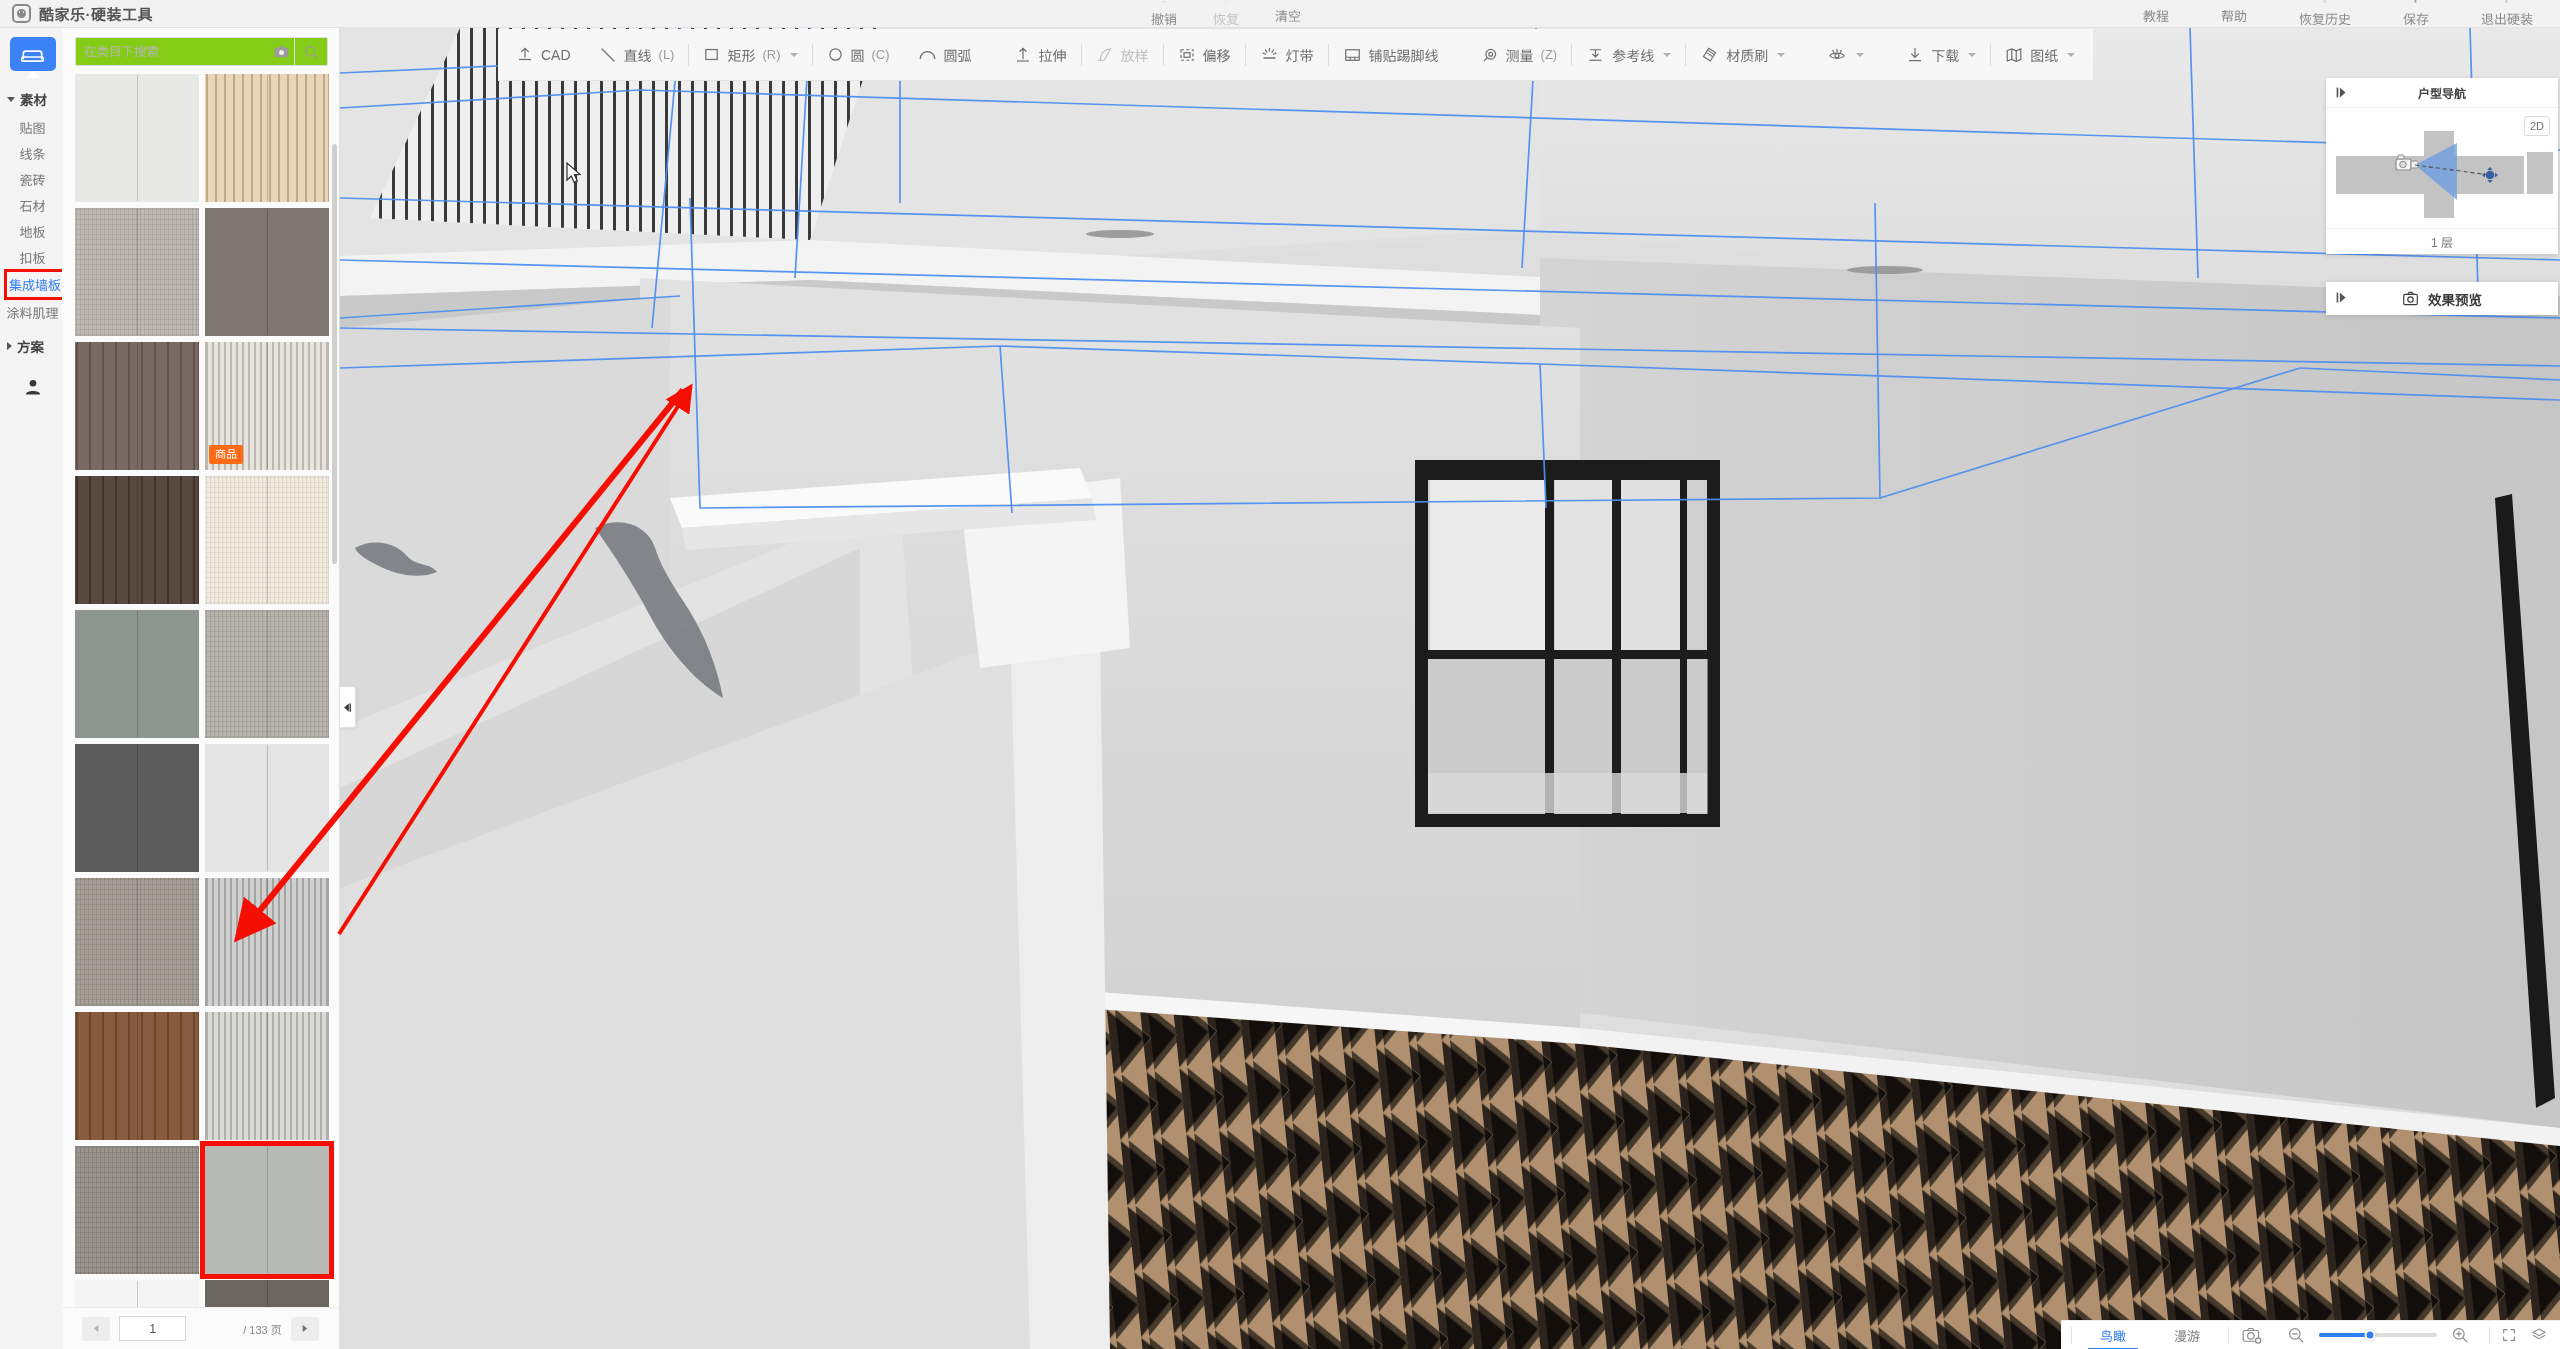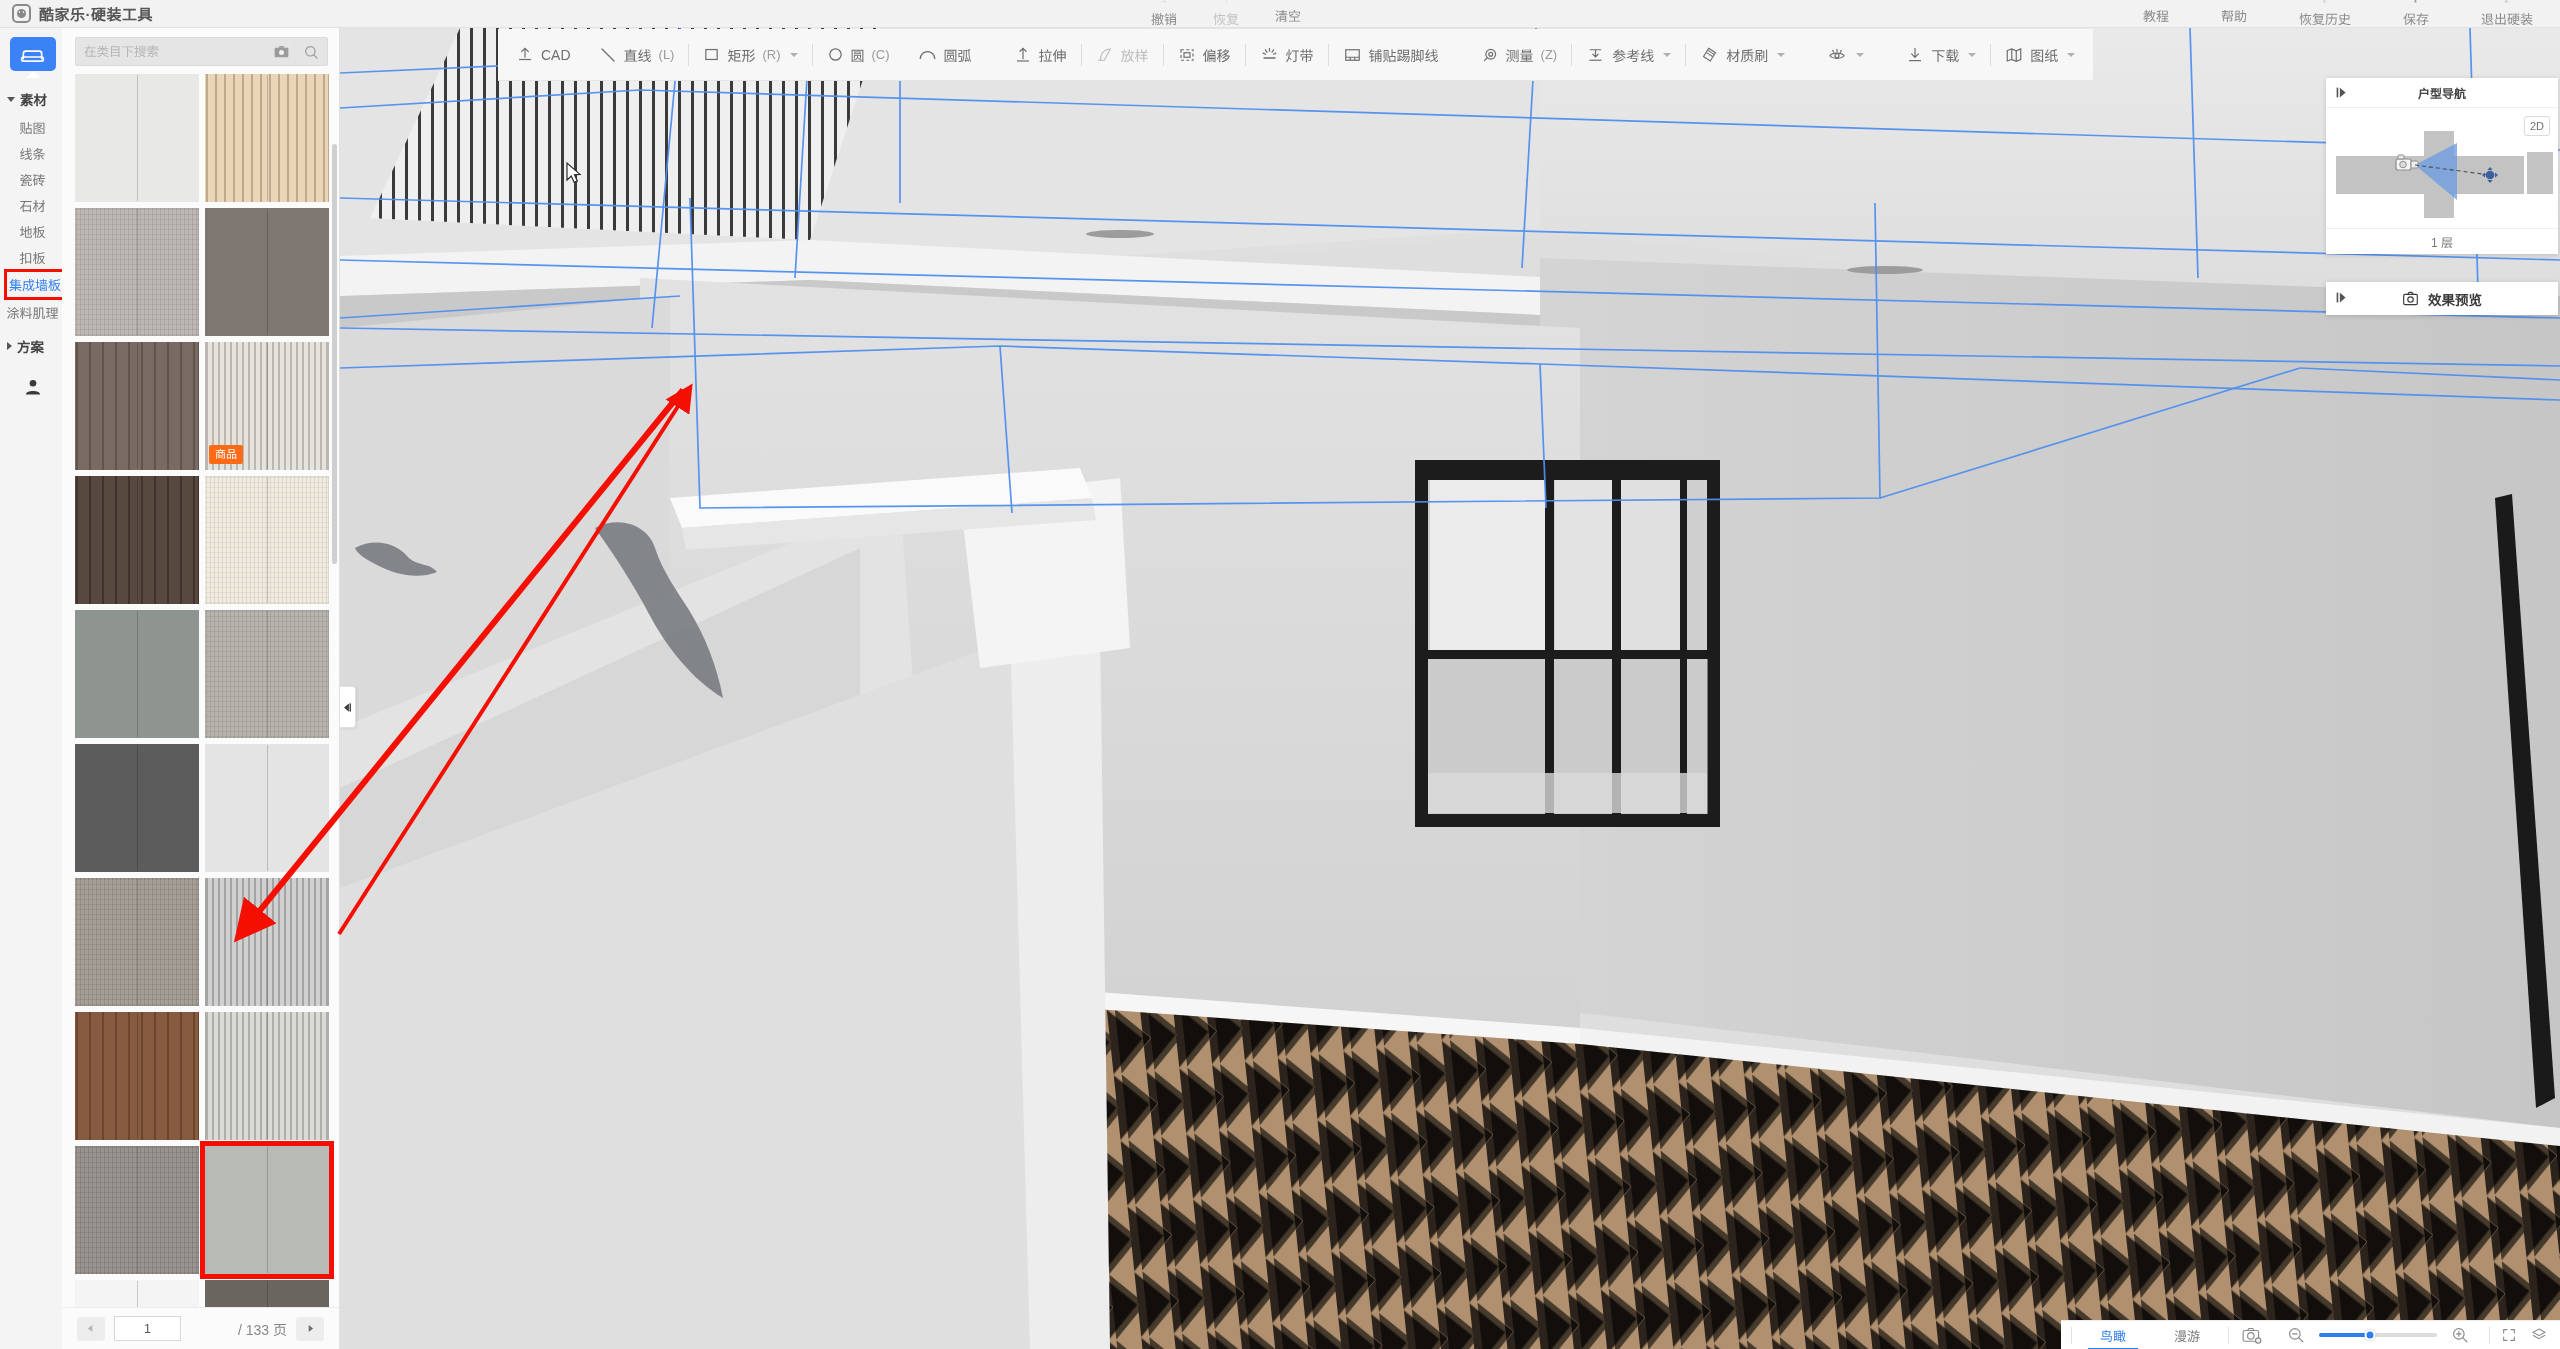--- a/index.html
+++ b/index.html
@@ -105,21 +105,21 @@
 
   
   .matpanel {
     position: absolute; left: 62px; top: 28px; width: 278px; bottom: 0;
     background: #fbfbfb; border-right: 1px solid #e0e0e0;
     display: flex; flex-direction: column;
   }
   .searchwrap { padding: 9px 11px 8px 13px; }
   .searchbox {
     display: flex; align-items: center; height: 29px;
-    border: 1px solid #dcdcdc; background: #e5e5e5; border-radius: 2px;
+    border: 1px solid #dcdcdc; background: #84cc16; border-radius: 2px;
   }
   .searchbox input {
     flex: 1; border: 0; outline: none; height: 27px; padding: 0 8px;
     font-size: 12.5px; color: #555; background: transparent;
     font-family: "Liberation Sans", sans-serif;
   }
   .searchbox input::placeholder { color: #b6b6b6; }
   .cam-ico { width: 26px; display: flex; align-items: center; justify-content: center; cursor: pointer; }
   .sdiv { width: 1px; height: 27px; background: #e2e2e2; }
   .mag-ico { width: 32px; display: flex; align-items: center; justify-content: center; cursor: pointer; }
@@ -152,21 +152,21 @@
   }
   .pbtn {
     width: 28px; height: 24px; background: #ededed; border-radius: 3px;
     display: flex; align-items: center; justify-content: center; cursor: pointer;
   }
   .pinput {
     width: 67px; height: 25px; border: 1px solid #d8d8d8; background: #fff;
     text-align: center; font-size: 12.5px; color: #555; outline: none;
     font-family: "Liberation Sans", sans-serif;
   }
-  .ptotal { font-size: 14px; color: #888; margin-left: 48px; }
+  .ptotal { font-size: 11px; color: #888; margin-left: 48px; }
 
   
   .collapse-tab {
     position: absolute; left: 340px; top: 686px; width: 16px; height: 42px;
     background: #fff; border: 1px solid #e0e0e0; border-left: none;
     border-radius: 0 4px 4px 0; display: flex; align-items: center; justify-content: center;
     cursor: pointer; z-index: 40; box-shadow: 1px 1px 3px rgba(0,0,0,.08);
   }
 
   

